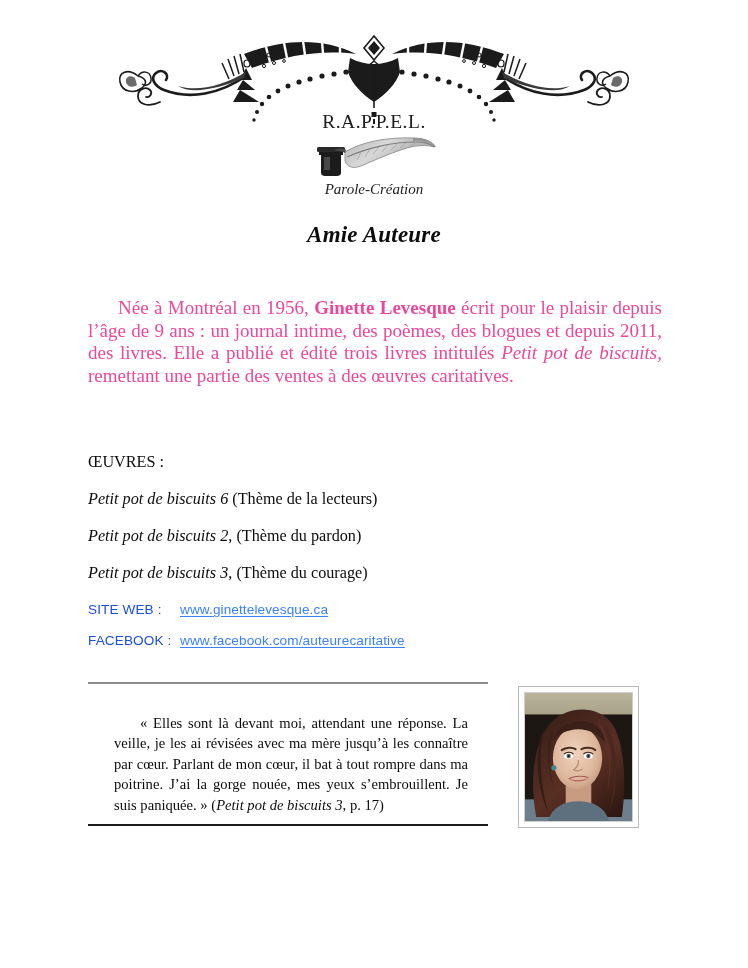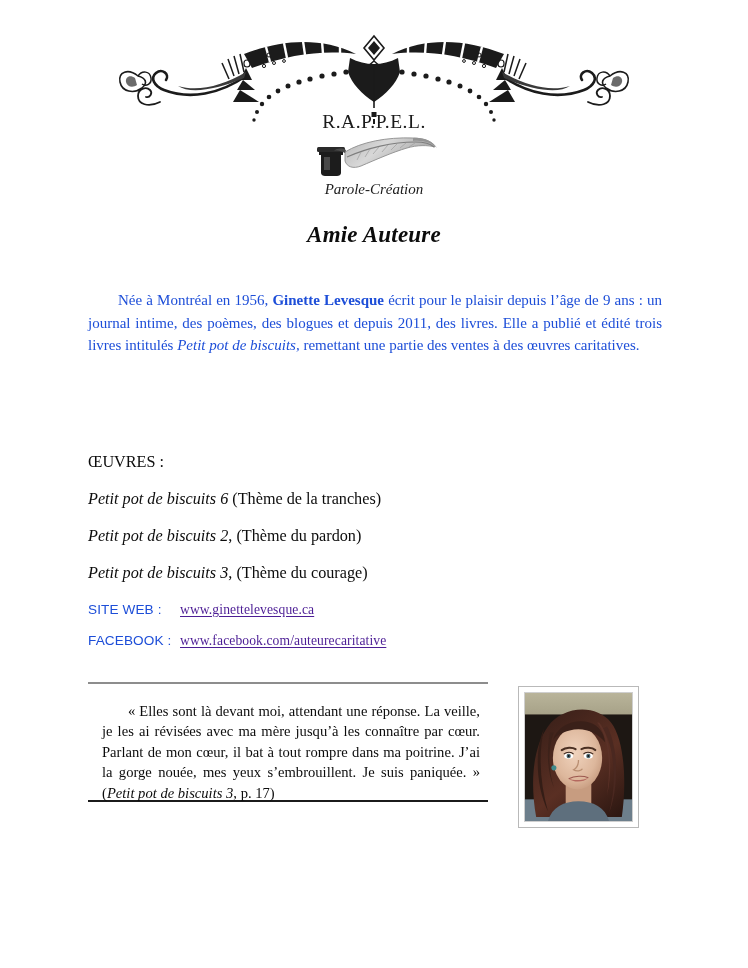--- a/index.html
+++ b/index.html
@@ -86,26 +86,26 @@
   }
 
   
   .body-col {
     position: absolute;
     left: 88px;
     top: 281px;
     width: 574px;
   }
   p.para {
-    margin: 8px 0 9px 0;
-    font-size: 15px;
+    margin: 16px 0 9px 0;
+    font-size: 19px;
     line-height: 22.6px;
     text-align: justify;
     text-indent: 30px;
-    color: #1d4ed8;
+    color: #ec4899;
     hyphens: none;
   }
   p.para:last-child { margin-bottom: 0; }
   .b { font-weight: bold; }
   .i { font-style: italic; }
 
   
   .works {
     position: absolute;
     left: 88px;
@@ -137,24 +137,24 @@
   .link-label {
     font-family: "Liberation Sans", "DejaVu Sans", sans-serif;
     font-size: 13.6px;
     line-height: 19px;
     color: #1d4ed8;
     width: 92px;
     flex: 0 0 92px;
     letter-spacing: 0.1px;
   }
   .link-url {
-    font-family: Liberation Serif, serif;
+    font-family: Liberation Sans, sans-serif;
     font-size: 13.6px;
     line-height: 19px;
-    color: #4c1d95;
+    color: #3b82f6;
     text-decoration: underline;
     text-underline-offset: 2px;
     letter-spacing: 0.1px;
     cursor: pointer;
   }
 
   
   .quote-zone {
     position: absolute;
     left: 88px;
@@ -173,21 +173,21 @@
     border-top: 2px solid #1b1b1b;
     margin: 0;
   }
   .quote-text {
     font-size: 14.6px;
     line-height: 20.4px;
     text-align: justify;
     text-indent: 26px;
     color: #0c0c0c;
     padding: 17px 8px 0 14px;
-    margin: 0;
+    margin: 12px;
     height: 116px;
     box-sizing: border-box;
   }
 
   
   .photo-frame {
     position: absolute;
     left: 518px;
     top: 686px;
     width: 121px;
@@ -374,21 +374,21 @@
   <div class="doc-title">Amie Auteure</div>
 
   <div class="body-col">
     <p class="para"><span>Née à Montréal en 1956, </span><span class="b">Ginette Levesque</span><span> écrit pour le plaisir depuis l’âge de 9 ans : un journal intime, des poèmes, des blogues et depuis 2011, des livres. Elle a publié et édité trois livres intitulés </span><span class="i">Petit pot de biscuits,</span><span> remettant une partie des ventes à des œuvres caritatives.</span></p>
   </div>
 
   <div class="works">
     <div class="works-heading">ŒUVRES :</div>
 
     <div class="work-item">
-      <span class="title">Petit pot de biscuits 6</span><span> (Thème de la tranches)</span>
+      <span class="title">Petit pot de biscuits 6</span><span> (Thème de la lecteurs)</span>
     </div>
     <div class="work-item">
       <span class="title">Petit pot de biscuits 2</span><span>, (Thème du pardon)</span>
     </div>
     <div class="work-item">
       <span class="title">Petit pot de biscuits 3</span><span>, (Thème du courage)</span>
     </div>
 
     <div class="link-row">
       <span class="link-label">SITE WEB :</span>

